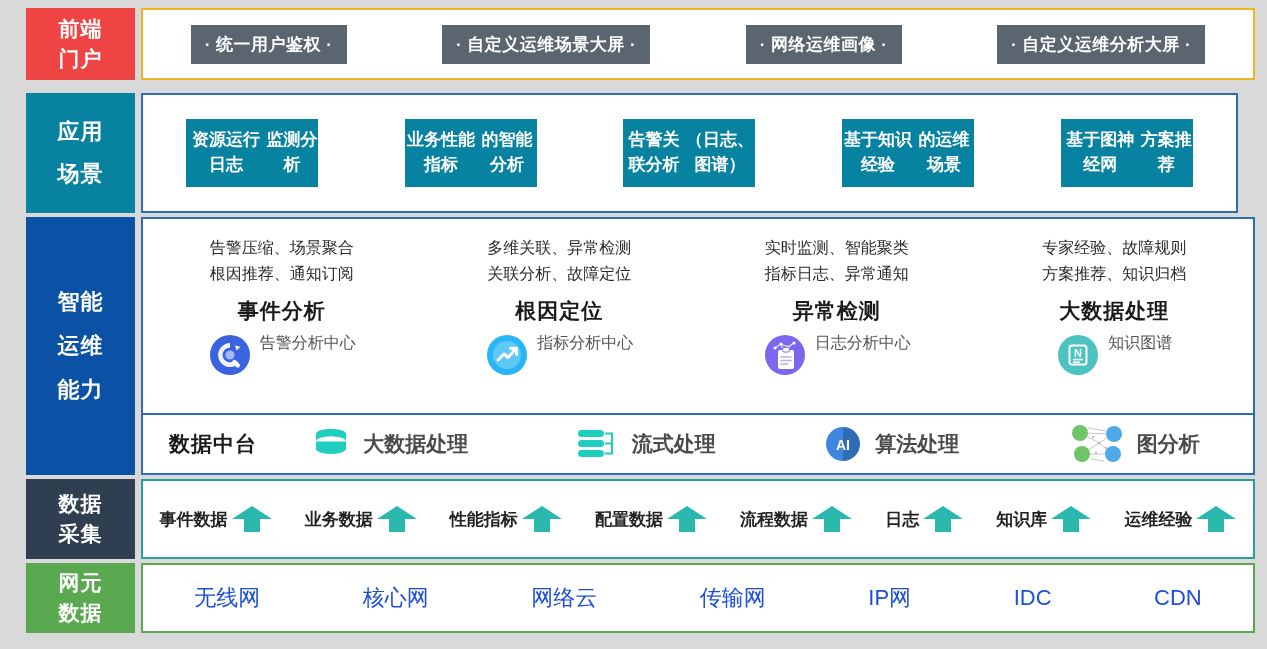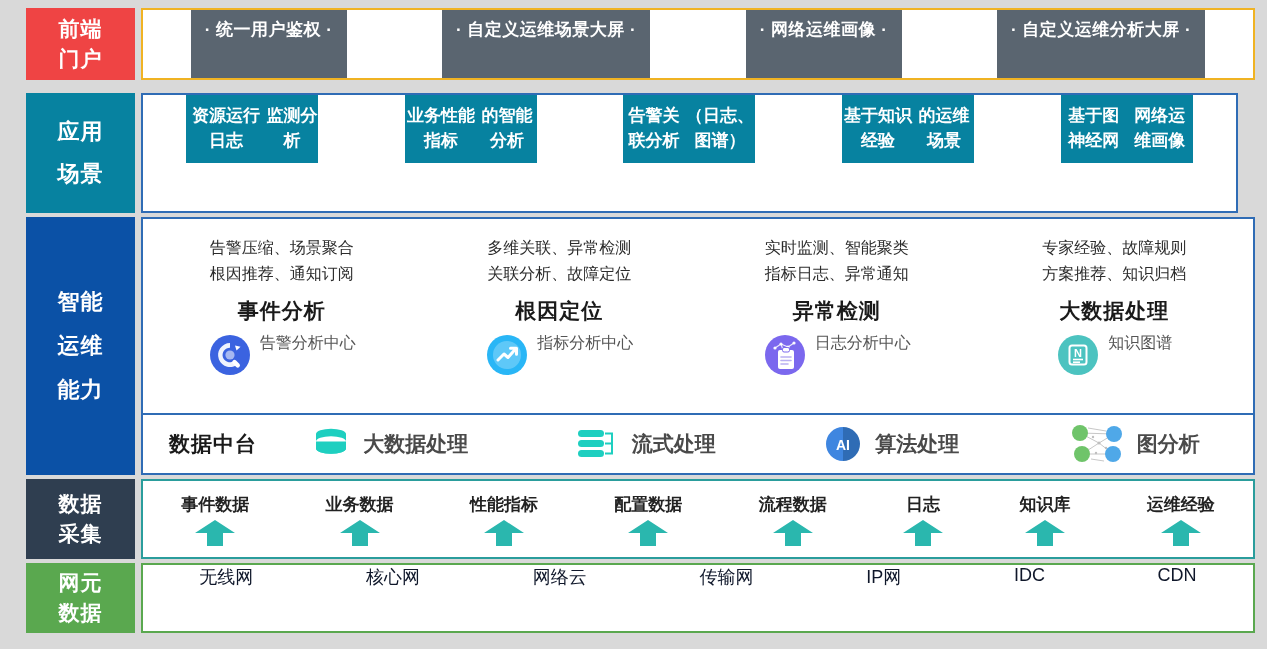--- a/index.html
+++ b/index.html
@@ -15,21 +15,21 @@
   
   .row{position:absolute;display:flex;align-items:stretch;}
   .side-label{
     display:flex;flex-direction:column;align-items:center;justify-content:center;
     color:#ffffff;font-weight:bold;text-align:center;
     letter-spacing:1px;flex:0 0 auto;
   }
   .side-label span{display:block;line-height:1.45;}
   .body-box{
     flex:1 1 auto;background:#ffffff;position:relative;
-    display:flex;
+    display:flex;align-items:center;
   }
 
   
   #row-portal{left:26px;top:8px;width:1229px;height:72px;}
   #row-portal .side-label{width:109px;background:#ef4444;font-size:21px;}
   #row-portal .body-box{border:2px solid #f0b323;margin-left:6px;justify-content:space-around;}
   .portal-chip{
     background:#5a6570;color:#fff;font-weight:bold;font-size:17px;
     padding:8px 14px;white-space:nowrap;letter-spacing:.5px;
   }
@@ -68,28 +68,28 @@
   }
   .mid-title{font-size:21px;font-weight:bold;color:#1a1a1a;margin-left:26px;letter-spacing:1px;}
   .mid-items{flex:1 1 auto;display:flex;align-items:center;justify-content:space-around;}
   .mid-item{display:flex;align-items:center;gap:11px;}
   .mid-item-label{font-size:21px;font-weight:bold;color:#4a4a4a;white-space:nowrap;}
 
   
   #row-collect{left:26px;top:479px;width:1229px;height:80px;}
   #row-collect .side-label{width:109px;background:#2f3e50;font-size:21px;}
   #row-collect .body-box{border:2px solid #2a9d9c;margin-left:6px;justify-content:space-around;align-items:center;}
-  .collect-col{display:flex;flex-direction:column;align-items:center;gap:4px;}
+  .collect-col{display:flex;align-items:center;gap:4px;}
   .collect-label{font-size:17px;font-weight:bold;color:#222;white-space:nowrap;}
 
   
   #row-netele{left:26px;top:563px;width:1229px;height:70px;}
   #row-netele .side-label{width:109px;background:#5aa84f;font-size:21px;}
   #row-netele .body-box{border:2px solid #5aa84f;margin-left:6px;justify-content:space-around;}
-  .net-item{font-size:18px;color:#0f172a;white-space:nowrap;}
+  .net-item{font-size:22px;color:#1d4ed8;white-space:nowrap;}
 
   svg{display:block;}
 </style>
 </head>
 <body>
 
 <div class="canvas">
 
   <div class="row" id="row-portal">
     <div class="side-label">
@@ -121,21 +121,21 @@
       <div class="scene-chip">
         <span>告警关联分析</span>
         <span>（日志、图谱）</span>
       </div>
       <div class="scene-chip">
         <span>基于知识经验</span>
         <span>的运维场景</span>
       </div>
       <div class="scene-chip">
         <span>基于图神经网</span>
-        <span>网络运维画像</span>
+        <span>方案推荐</span>
       </div>
     </div>
   </div>
 
   <div class="row" id="row-aiops">
     <div class="side-label">
       <span>智能</span>
       <span>运维</span>
       <span>能力</span>
     </div>

